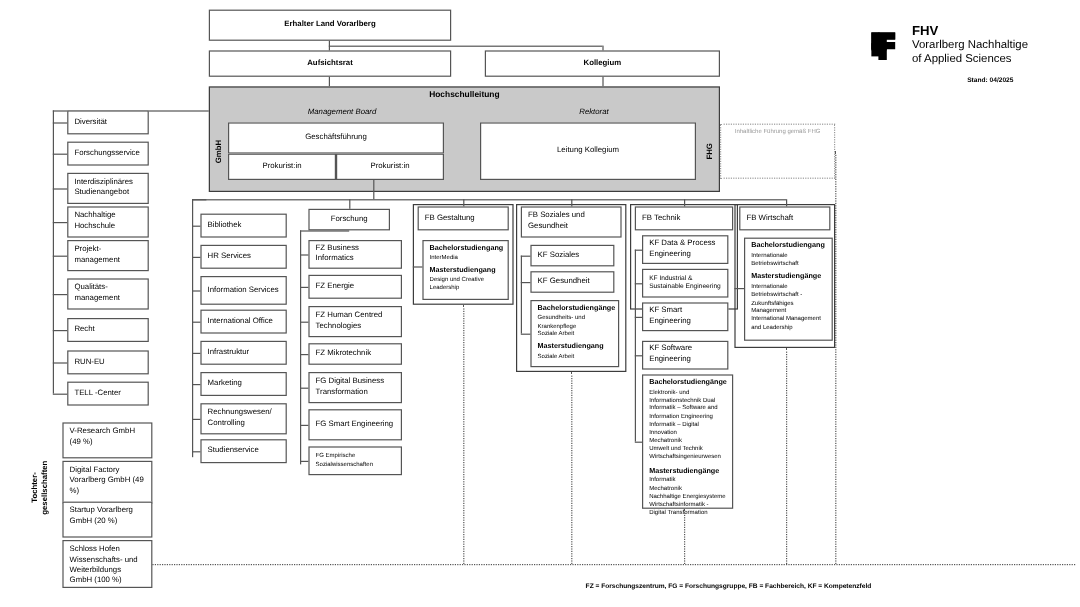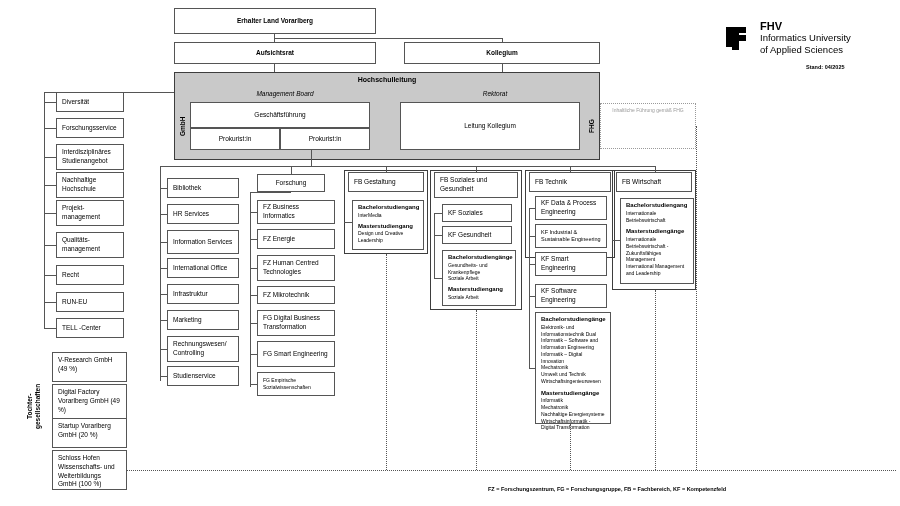--- a/index.html
+++ b/index.html
@@ -41,21 +41,21 @@
 <div class="abs" style="left:726px;top:24px;width:26px;height:26px;">
   <svg width="26" height="26" viewBox="0 0 26 26">
     <path d="M0 3 H20 V9 H13 V11 H20 V17 H13 V26 H6 V17 H0 Z M6 3 H0 V9 H6 Z" fill="#000"></path>
     <rect x="0" y="3" width="20" height="6" fill="#000"></rect>
     <rect x="0" y="12" width="13" height="6" fill="#000"></rect>
     <rect x="0" y="3" width="7" height="20" fill="#000"></rect>
   </svg>
 </div>
 <div class="abs" style="left:760px;top:20px;width:135px;">
   <div class="logo-fhv">FHV</div>
-  <div class="logo-text">Informatics University</div>
+  <div class="logo-text">Vorarlberg Nachhaltige</div>
   <div class="logo-text">of Applied Sciences</div>
 </div>
 <div class="abs stand" style="left:806px;top:64px;">Stand: 04/2025</div>
 
 <div class="box center bold" style="left:174px;top:8px;width:202px;height:26px;">Erhalter Land Vorarlberg</div>
 <div class="box center bold" style="left:174px;top:42px;width:202px;height:22px;">Aufsichtsrat</div>
 <div class="box center bold" style="left:404px;top:42px;width:196px;height:22px;">Kollegium</div>
 
 <div class="line vl" style="left:274px;top:34px;height:8px;"></div>
 <div class="line hl" style="left:274px;top:38px;width:228px;"></div>

